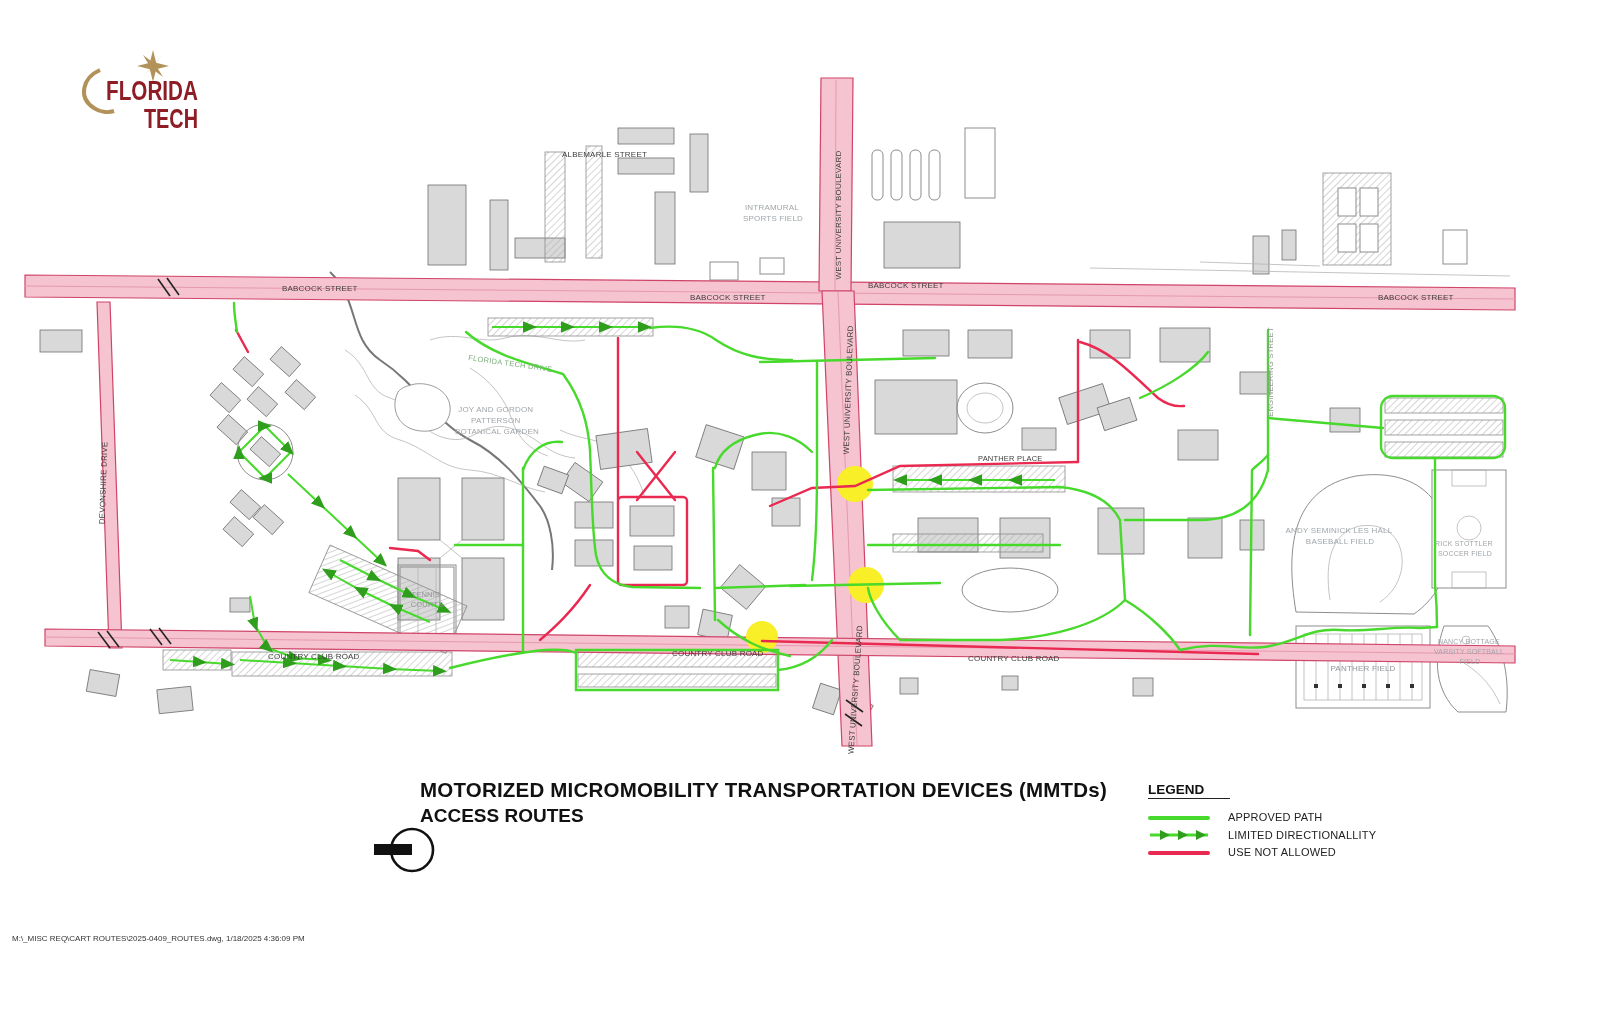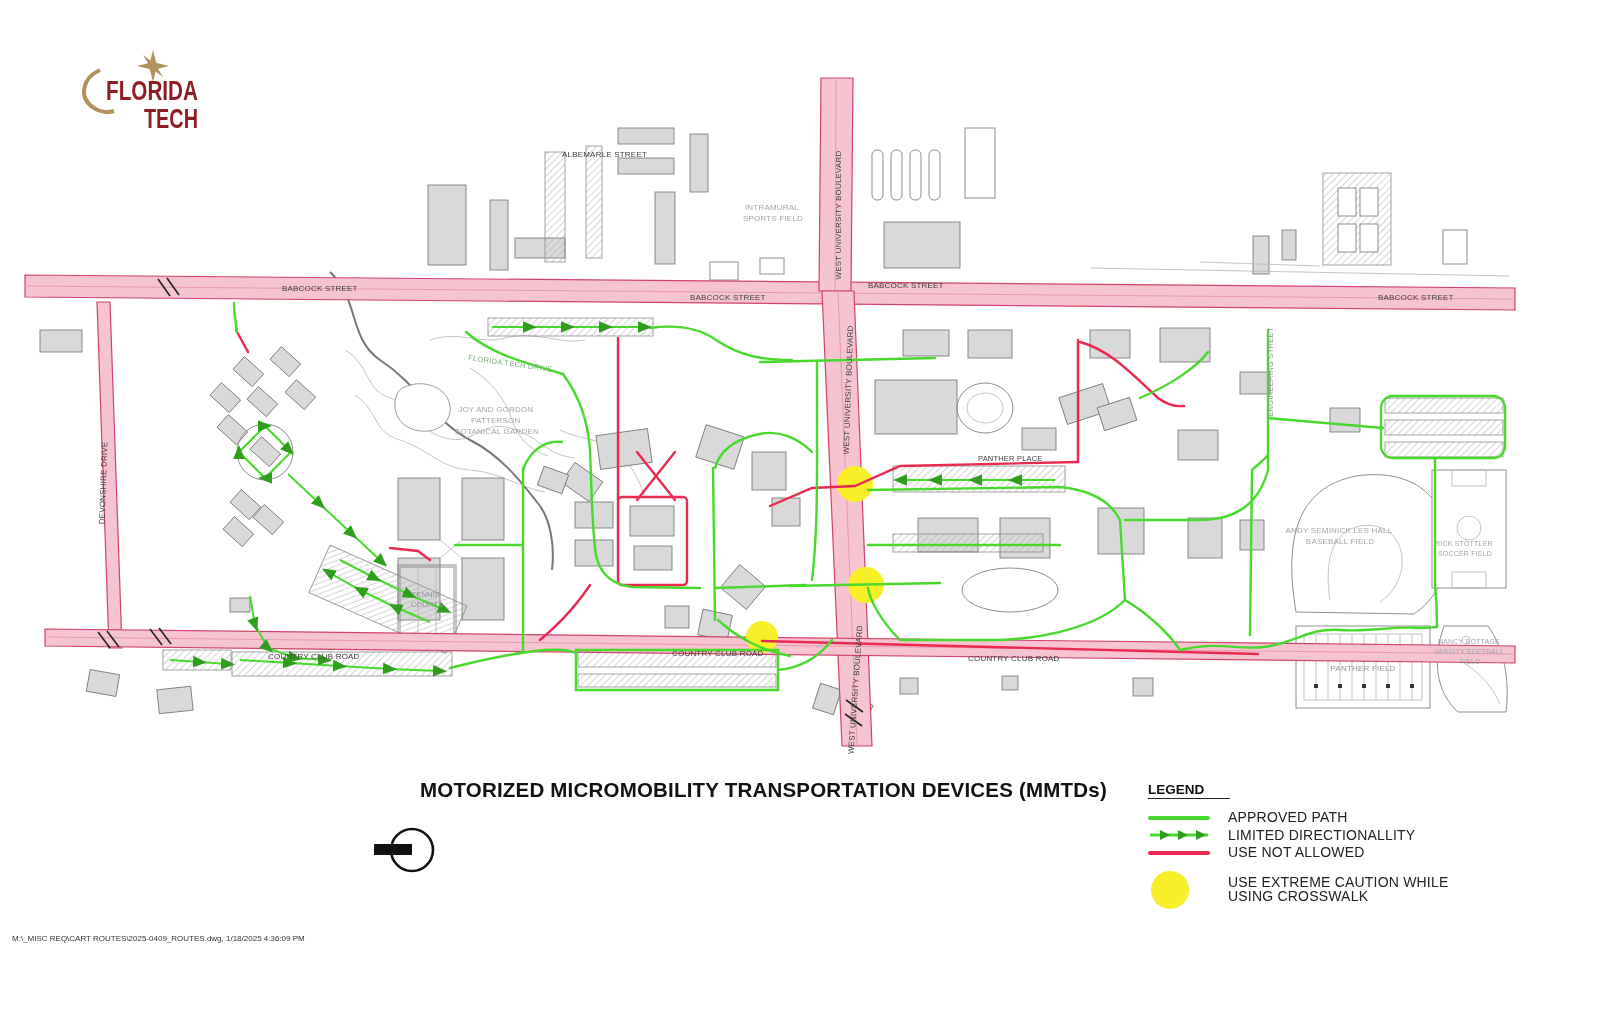--- a/index.html
+++ b/index.html
@@ -36,21 +36,21 @@
   .web{font-size:12px;font-weight:bold;margin-top:2px;}
   .upd{font-size:8.5px;margin-top:20px;color:#222;}
   
   #north{position:absolute;left:368px;top:812px;}
   
   #legend{position:absolute;left:1148px;top:780px;width:360px;}
   .lg-title{font-size:13.5px;font-weight:bold;border-bottom:1.6px solid #222;
             display:inline-block;padding:0 26px 1px 0;margin-bottom:8px;}
   .lg-row{display:flex;align-items:center;margin:4px 0;}
   .lg-sw{width:62px;flex:0 0 62px;margin-right:18px;}
-  .lg-lab{font-size:14px;color:#222;letter-spacing:.2px;line-height:13.5px;}
+  .lg-lab{font-size:11px;color:#222;letter-spacing:.2px;line-height:13.5px;}
   .lg-note{font-size:10.5px;margin-top:12px;white-space:pre-wrap;line-height:14px;}
   .lg-note .l2{margin-left:12px;}
   
   #footer-path{position:absolute;left:12px;top:934px;font-size:8px;color:#333;}
 </style>
 </head>
 <body>
 
 <div id="map-wrap">
 <svg width="1600" height="770" viewBox="0 0 1600 770">
@@ -388,20 +388,21 @@
 
 <div id="north">
   <svg width="84" height="76" viewBox="0 0 84 76">
     <circle cx="44" cy="38" r="21" fill="none" stroke="#111" stroke-width="2.6"></circle>
     <rect x="6" y="32" width="38" height="11" fill="#111"></rect>
   </svg>
 </div>
 
 <div id="title-block">
   <div class="t1">MOTORIZED MICROMOBILITY TRANSPORTATION DEVICES (MMTDs)</div>
+  <div class="t2">ACCESS ROUTES</div>
 </div>
 
 <div id="legend">
   <div class="lg-title">LEGEND</div>
 
   <div class="lg-row">
     <svg class="lg-sw" width="62" height="10">
       <line x1="2" y1="5" x2="60" y2="5" stroke="var(--c-approved)" stroke-width="4" stroke-linecap="round"></line>
     </svg>
     <span class="lg-lab">APPROVED PATH</span>
@@ -417,25 +418,16 @@
     <span class="lg-lab">LIMITED DIRECTIONALLITY</span>
   </div>
 
   <div class="lg-row">
     <svg class="lg-sw" width="62" height="10">
       <line x1="2" y1="5" x2="60" y2="5" stroke="var(--c-not_allowed)" stroke-width="4" stroke-linecap="round"></line>
     </svg>
     <span class="lg-lab">USE NOT ALLOWED</span>
   </div>
 
-  <div class="lg-row" style="margin-top:10px">
-    <svg class="lg-sw" width="62" height="40">
-      <circle cx="22" cy="20" r="19" fill="var(--c-caution)"></circle>
-    </svg>
-    <span class="lg-lab">
-      <span>USE EXTREME CAUTION WHILE</span><br>
-      <span>USING CROSSWALK</span>
-    </span>
-  </div>
 
 </div>
 
 <div id="footer-path">M:\_MISC REQ\CART ROUTES\2025-0409_ROUTES.dwg, 1/18/2025 4:36:09 PM</div>
 
 </body></html>

